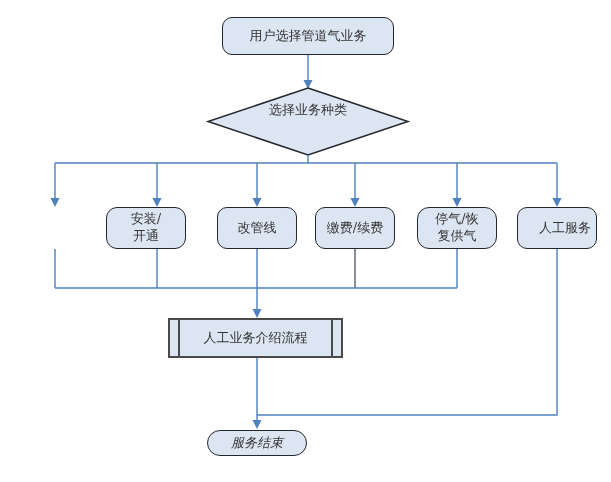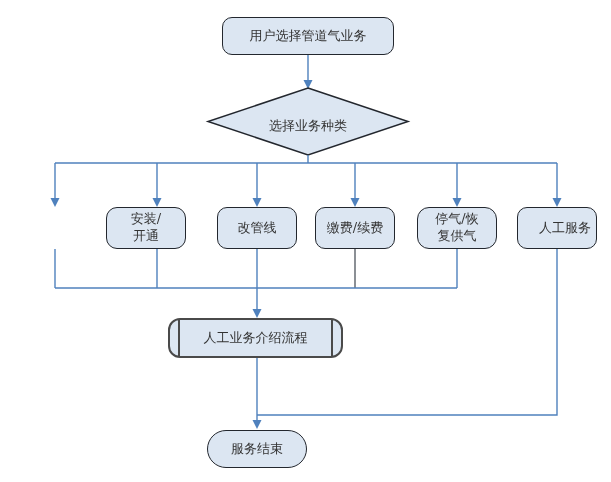--- a/index.html
+++ b/index.html
@@ -49,44 +49,45 @@
     justify-content:center;
     text-align:center;
     white-space:pre-line;
   }
   .terminator-start{
     left:222px;top:17px;width:172px;height:38px;
     border-radius:10px;
     text-align:center;
   }
   .terminator-end{
-    left:207px;top:430px;width:100px;height:38px;
+    left:207px;top:430px;width:100px;height:26px;
     border-radius:19px;
+    font-style:italic;
   }
   .decision-label{
     position:absolute;
-    left:233px;top:116px;width:150px;height:20px;
+    left:233px;top:100px;width:150px;height:20px;
     display:flex;align-items:center;justify-content:center;
     color:var(--text,#333);
     font-size:13px;
     background:transparent;
   }
   .branch{
     top:207px;width:80px;height:42px;
     border-radius:10px;
   }
   .branch-1{left:15px;}
   .branch-2{left:106px;border-radius:11px;}
   .branch-3{left:217px;}
   .branch-4{left:315px;}
   .branch-5{left:417px;border-radius:12px;}
   .branch-6{left:517px;padding-left:16px;}
   .subprocess{
     left:168px;top:318px;width:175px;height:40px;
-    border-radius:12px;
+    border-radius:0;
     border:2px solid var(--subprocess-border,#4a4a4a);
   }
   .subprocess::before,
   .subprocess::after{
     content:"";
     position:absolute;
     top:0;bottom:0;
     width:1.6px;
     background:var(--subprocess-border,#4a4a4a);
   }

